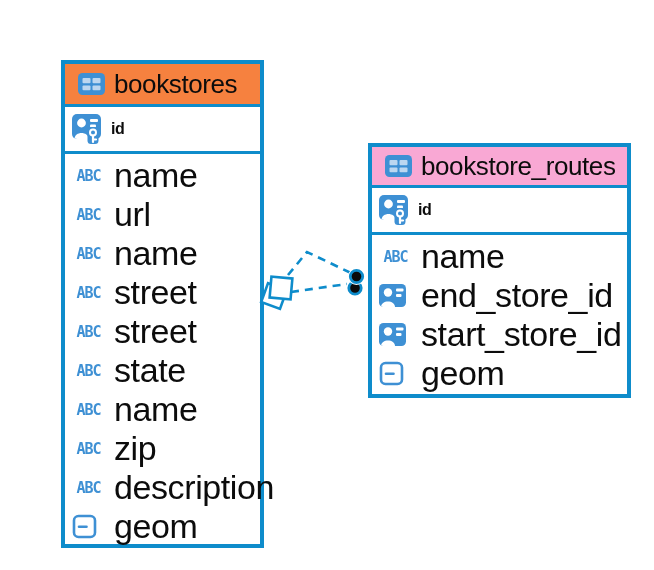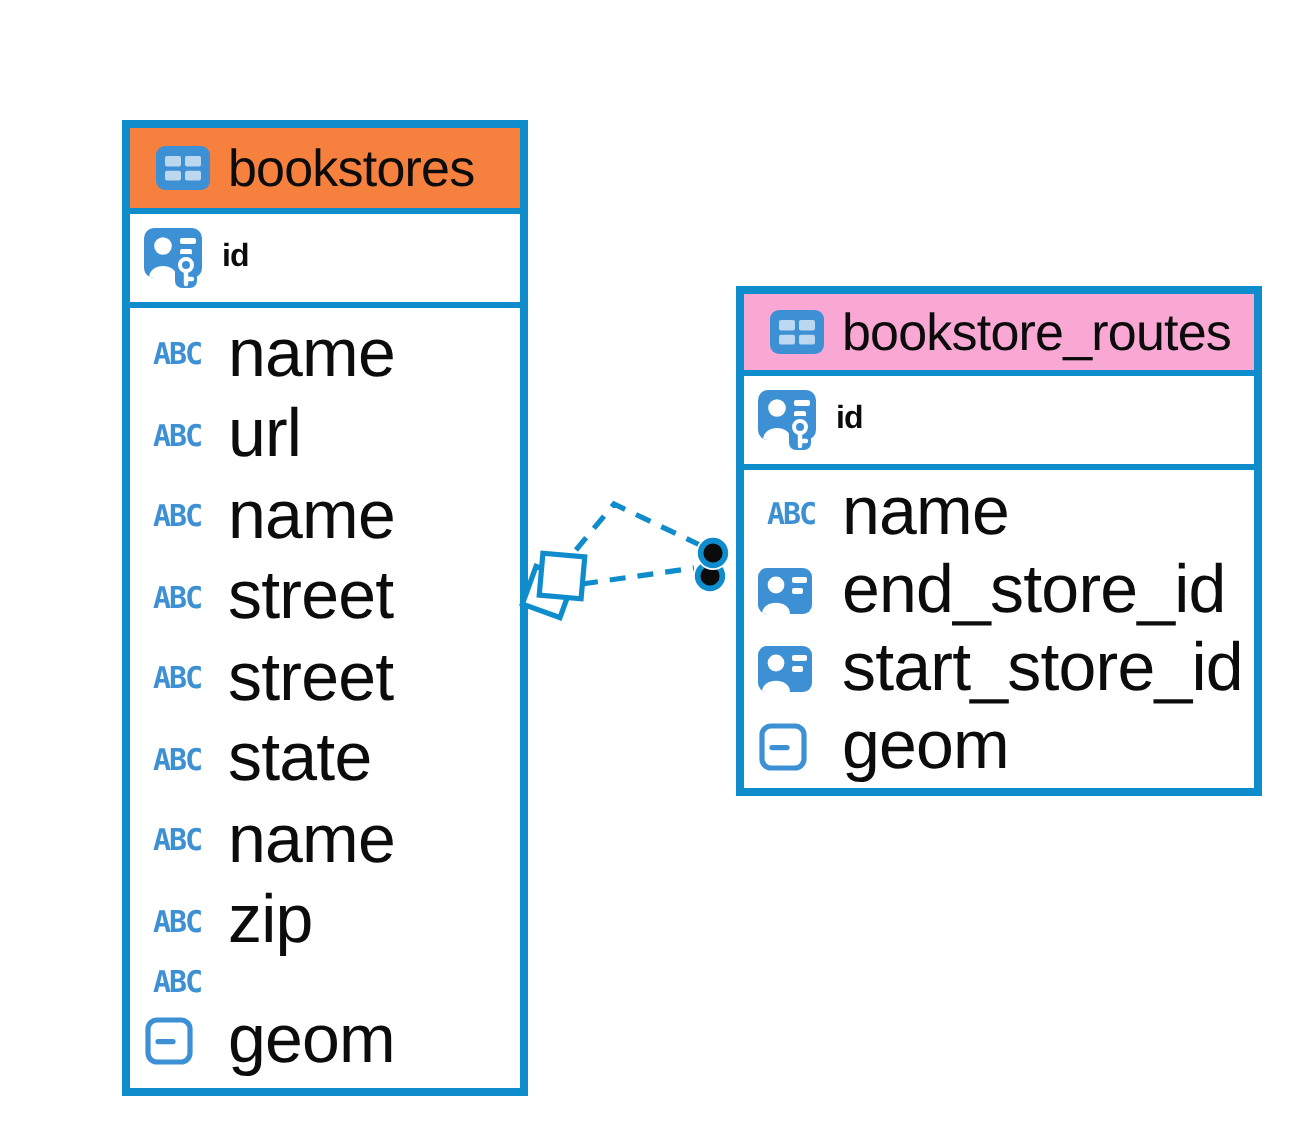--- a/index.html
+++ b/index.html
@@ -100,20 +100,21 @@
     <div class="col-row">
       <span class="abc-icon">ABC</span>
       <span class="col-label">name</span>
     </div>
     <div class="col-row">
       <span class="abc-icon">ABC</span>
       <span class="col-label">zip</span>
     </div>
     <div class="col-row">
       <span class="abc-icon">ABC</span>
+      <span class="col-label">description</span>
     </div>
     <div class="col-row">
       <span class="geom-slot">
       <svg class="svg-icon" width="25" height="25" viewBox="0 0 25 25">
         <rect x="2" y="2" width="21" height="21" rx="4.5" fill="#ffffff" stroke="#3E90D4" stroke-width="2.6"></rect>
         <line x1="7" y1="12.8" x2="14.5" y2="12.8" stroke="#3E90D4" stroke-width="2.6" stroke-linecap="round"></line>
       </svg>
       </span>
       <span class="col-label">geom</span>
     </div>

